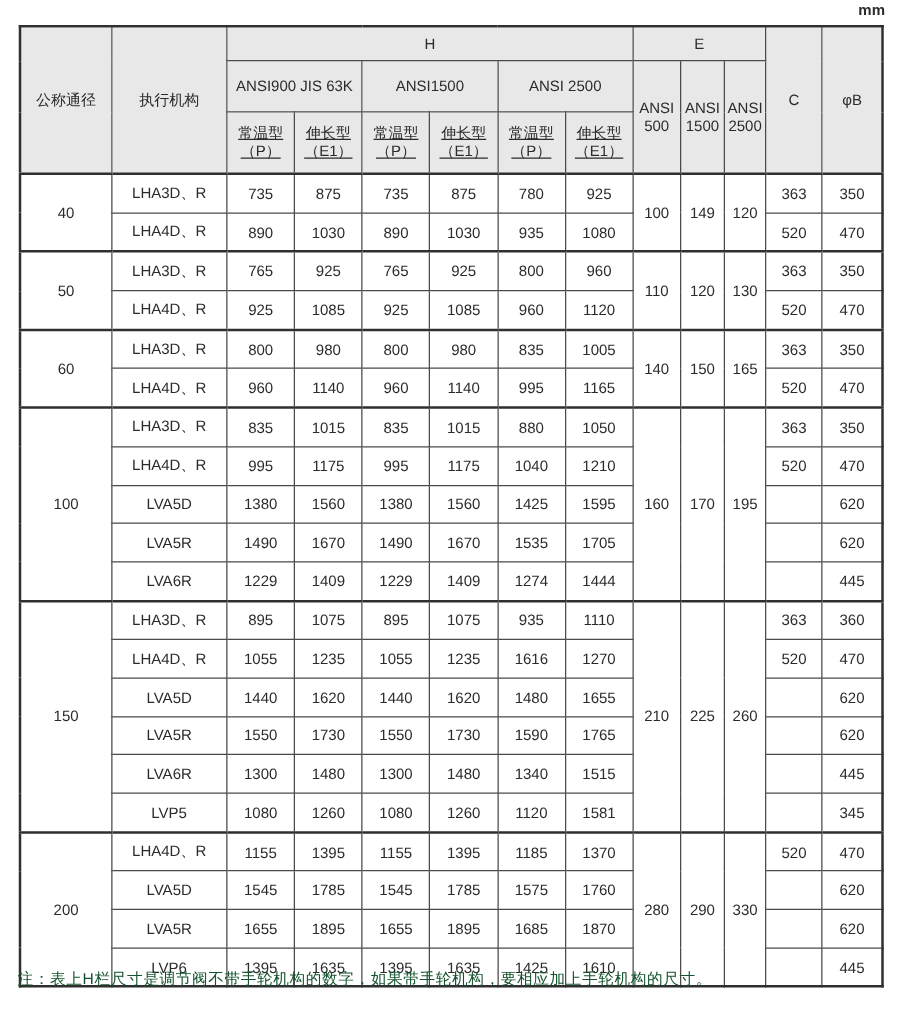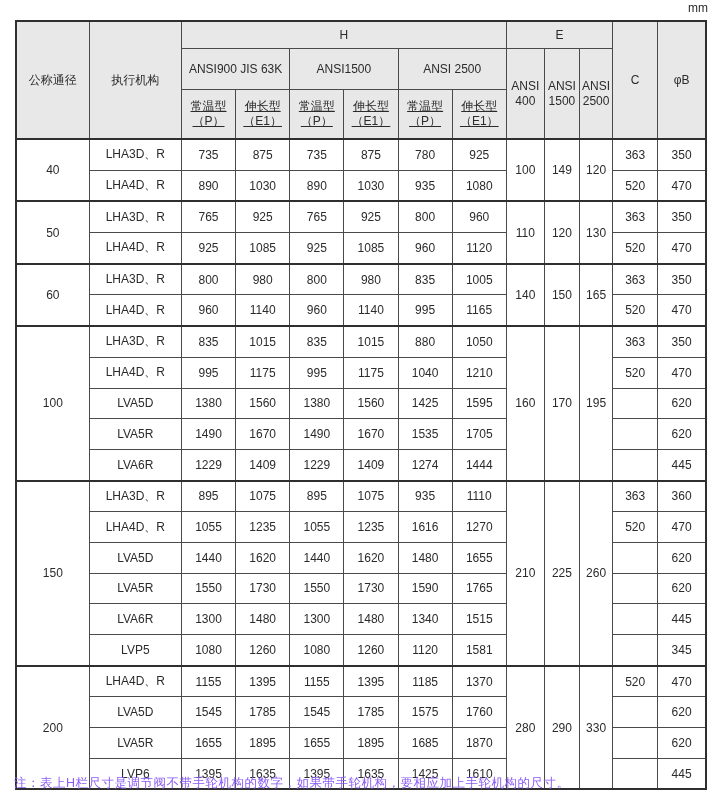--- a/index.html
+++ b/index.html
@@ -15,20 +15,21 @@
     height: 809px;
     background: #ffffff;
     overflow: hidden;
   }
   .unit-label {
     position: absolute;
     top: 1px;
     right: 13px;
     font-size: 12px;
     color: #2b2b2b;
+    font-weight: bold;
   }
   table.dim-table {
     position: absolute;
     top: 20px;
     left: 15px;
     width: 692px;
     border-collapse: collapse;
     table-layout: fixed;
     border: 2px solid #2f2f2f;
   }
@@ -49,21 +50,21 @@
   tr.hrow-1 th { height: 26px; }
   tr.hrow-2 th { height: 40px; text-align: center; }
   tr.hrow-3 th { height: 48px; line-height: 1.25; text-decoration: underline; }
   tbody td { height: 29.7px; background: #ffffff; }
   tbody tr.group-start td { border-top: 2px solid #2f2f2f; }
   .note {
     position: absolute;
     left: 14px;
     top: 775px;
     font-size: 12.5px;
-    color: #8b5cf6;
+    color: #14532d;
     letter-spacing: 0.5px;
   }
   .two-line { line-height: 1.25; }
 </style>
 </head>
 <body>
 
 <div class="page">
 
   <div class="unit-label">mm</div>
@@ -92,21 +93,21 @@
         <th colspan="3">E</th>
         <th rowspan="3">C</th>
         <th rowspan="3">φB</th>
       </tr>
       <tr class="hrow-2">
         <th colspan="2">ANSI900  JIS 63K</th>
         <th colspan="2">ANSI1500</th>
         <th colspan="2">ANSI 2500</th>
         <th rowspan="2" class="two-line">
           <span>ANSI</span><br>
-          <span>400</span>
+          <span>500</span>
         </th>
         <th rowspan="2" class="two-line">
           <span>ANSI</span><br>
           <span>1500</span>
         </th>
         <th rowspan="2" class="two-line">
           <span>ANSI</span><br>
           <span>2500</span>
         </th>
       </tr>

